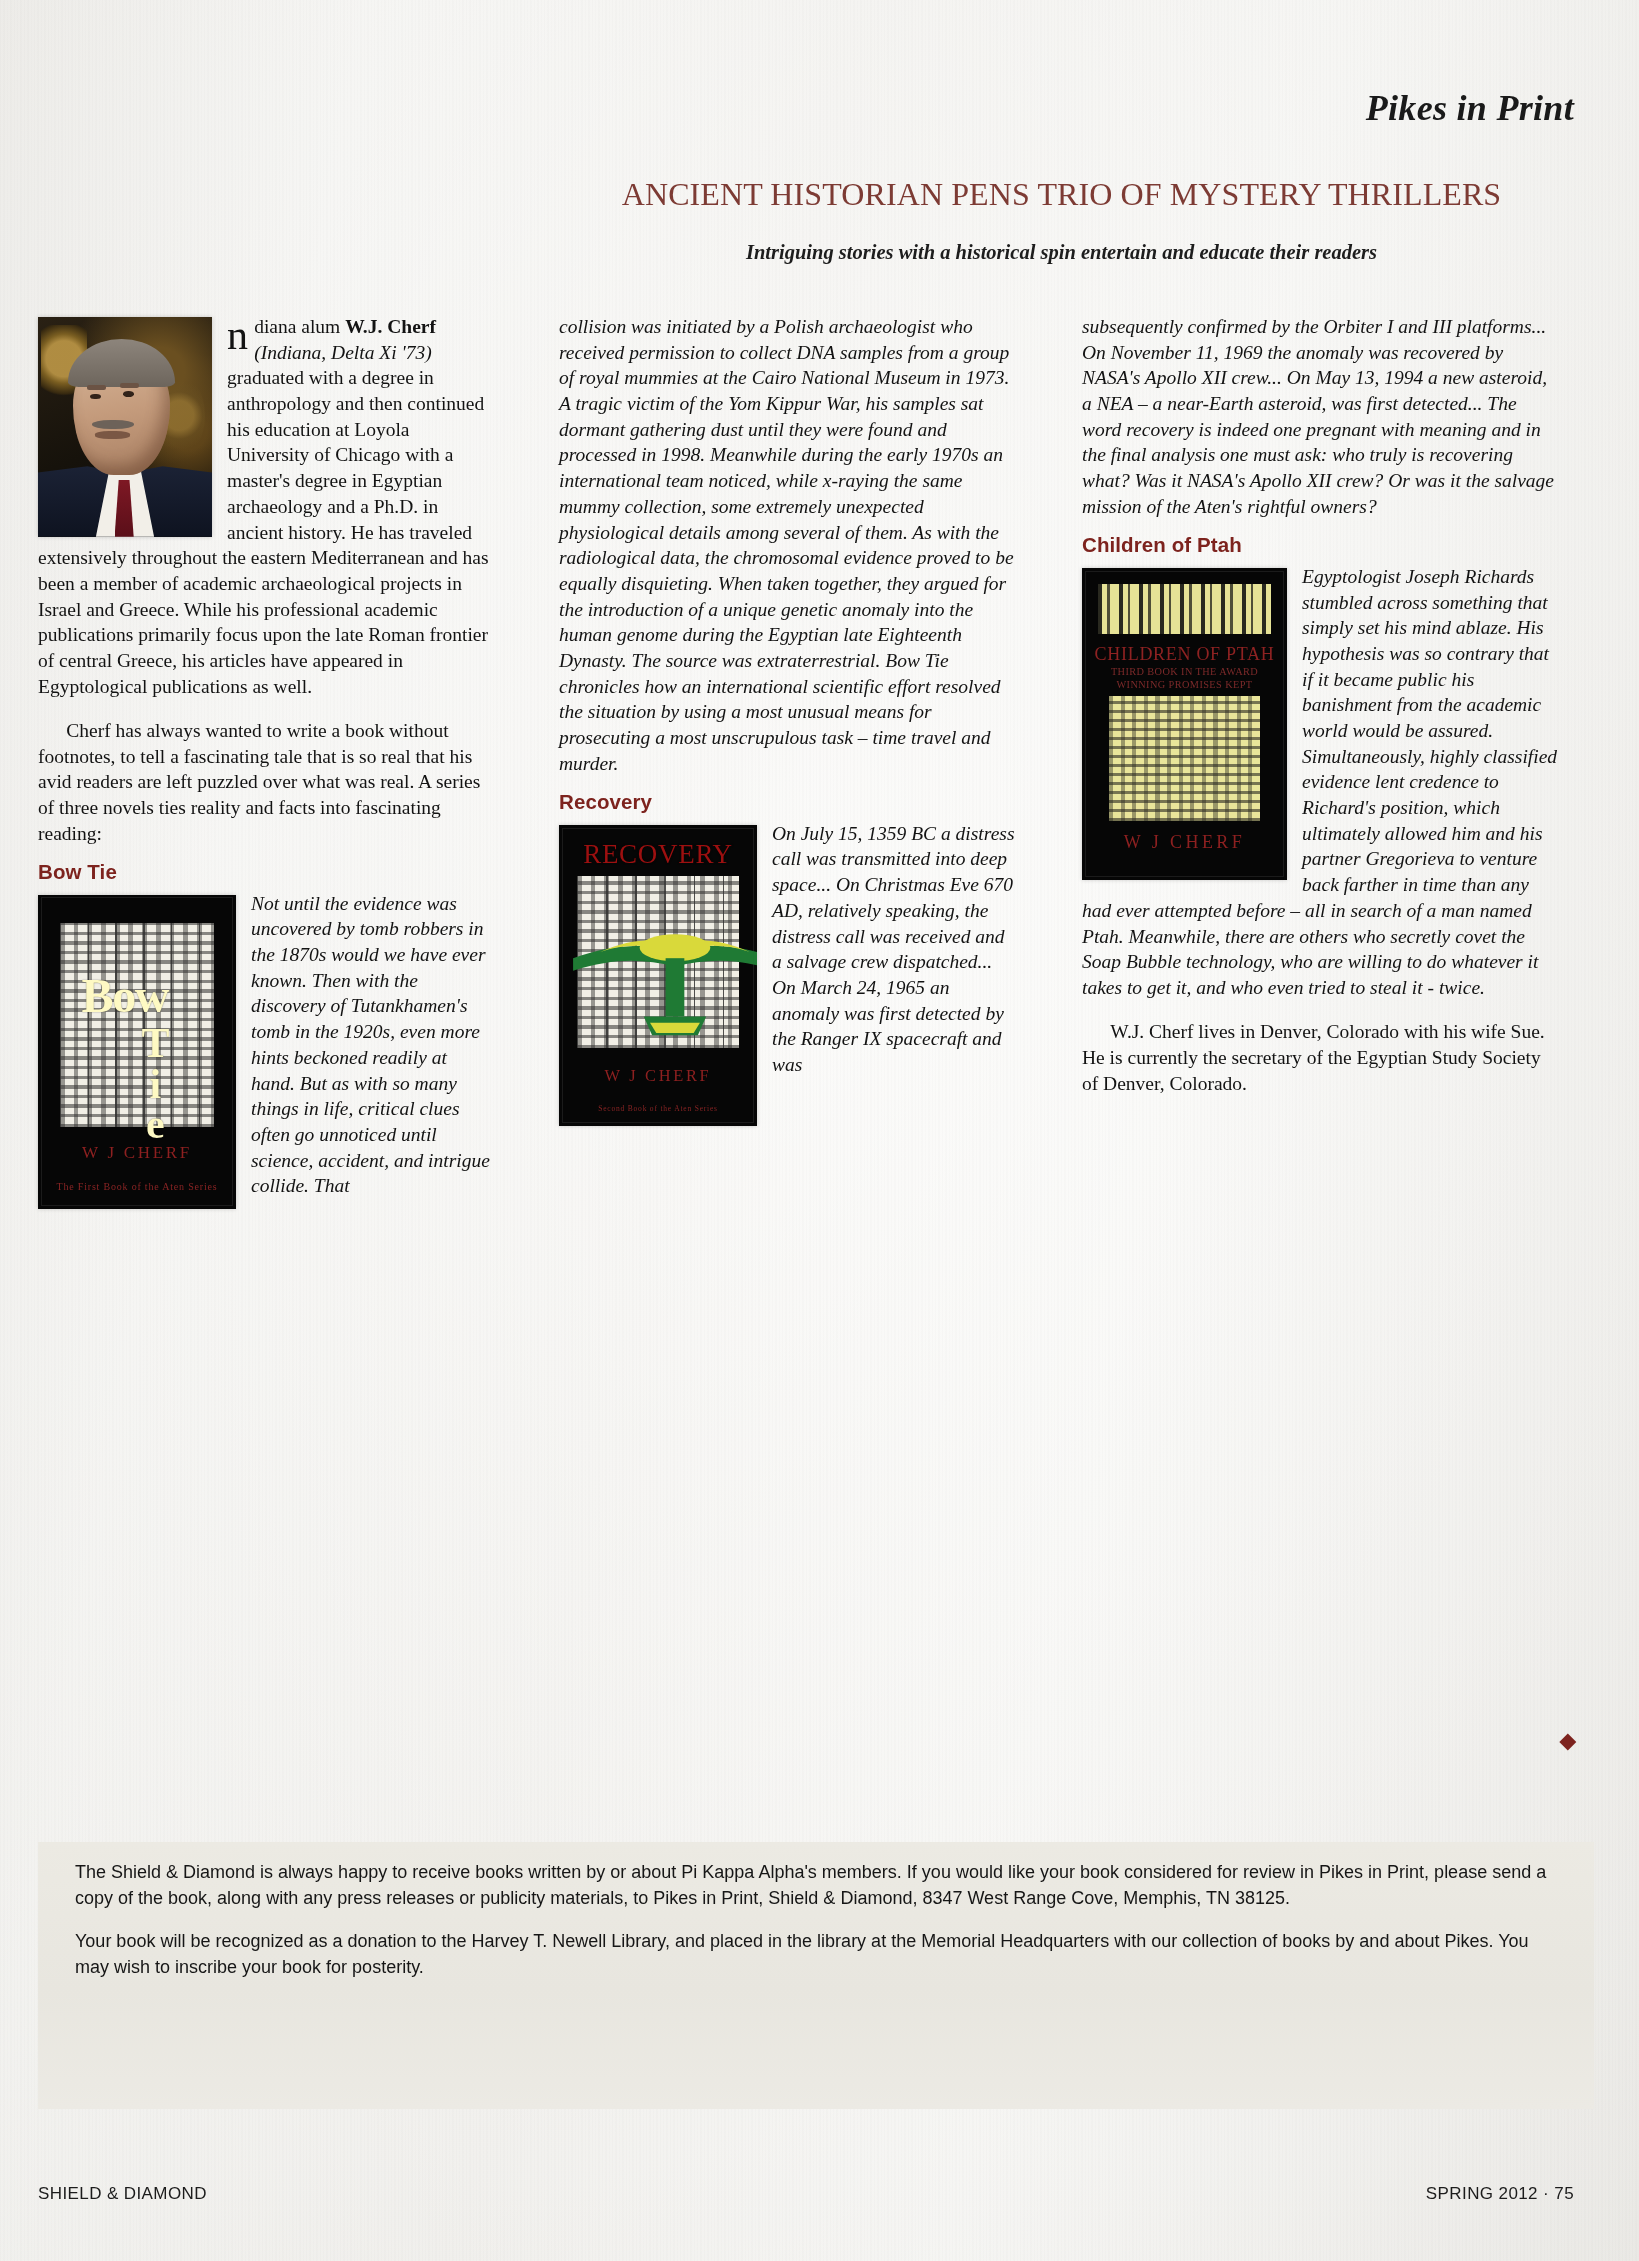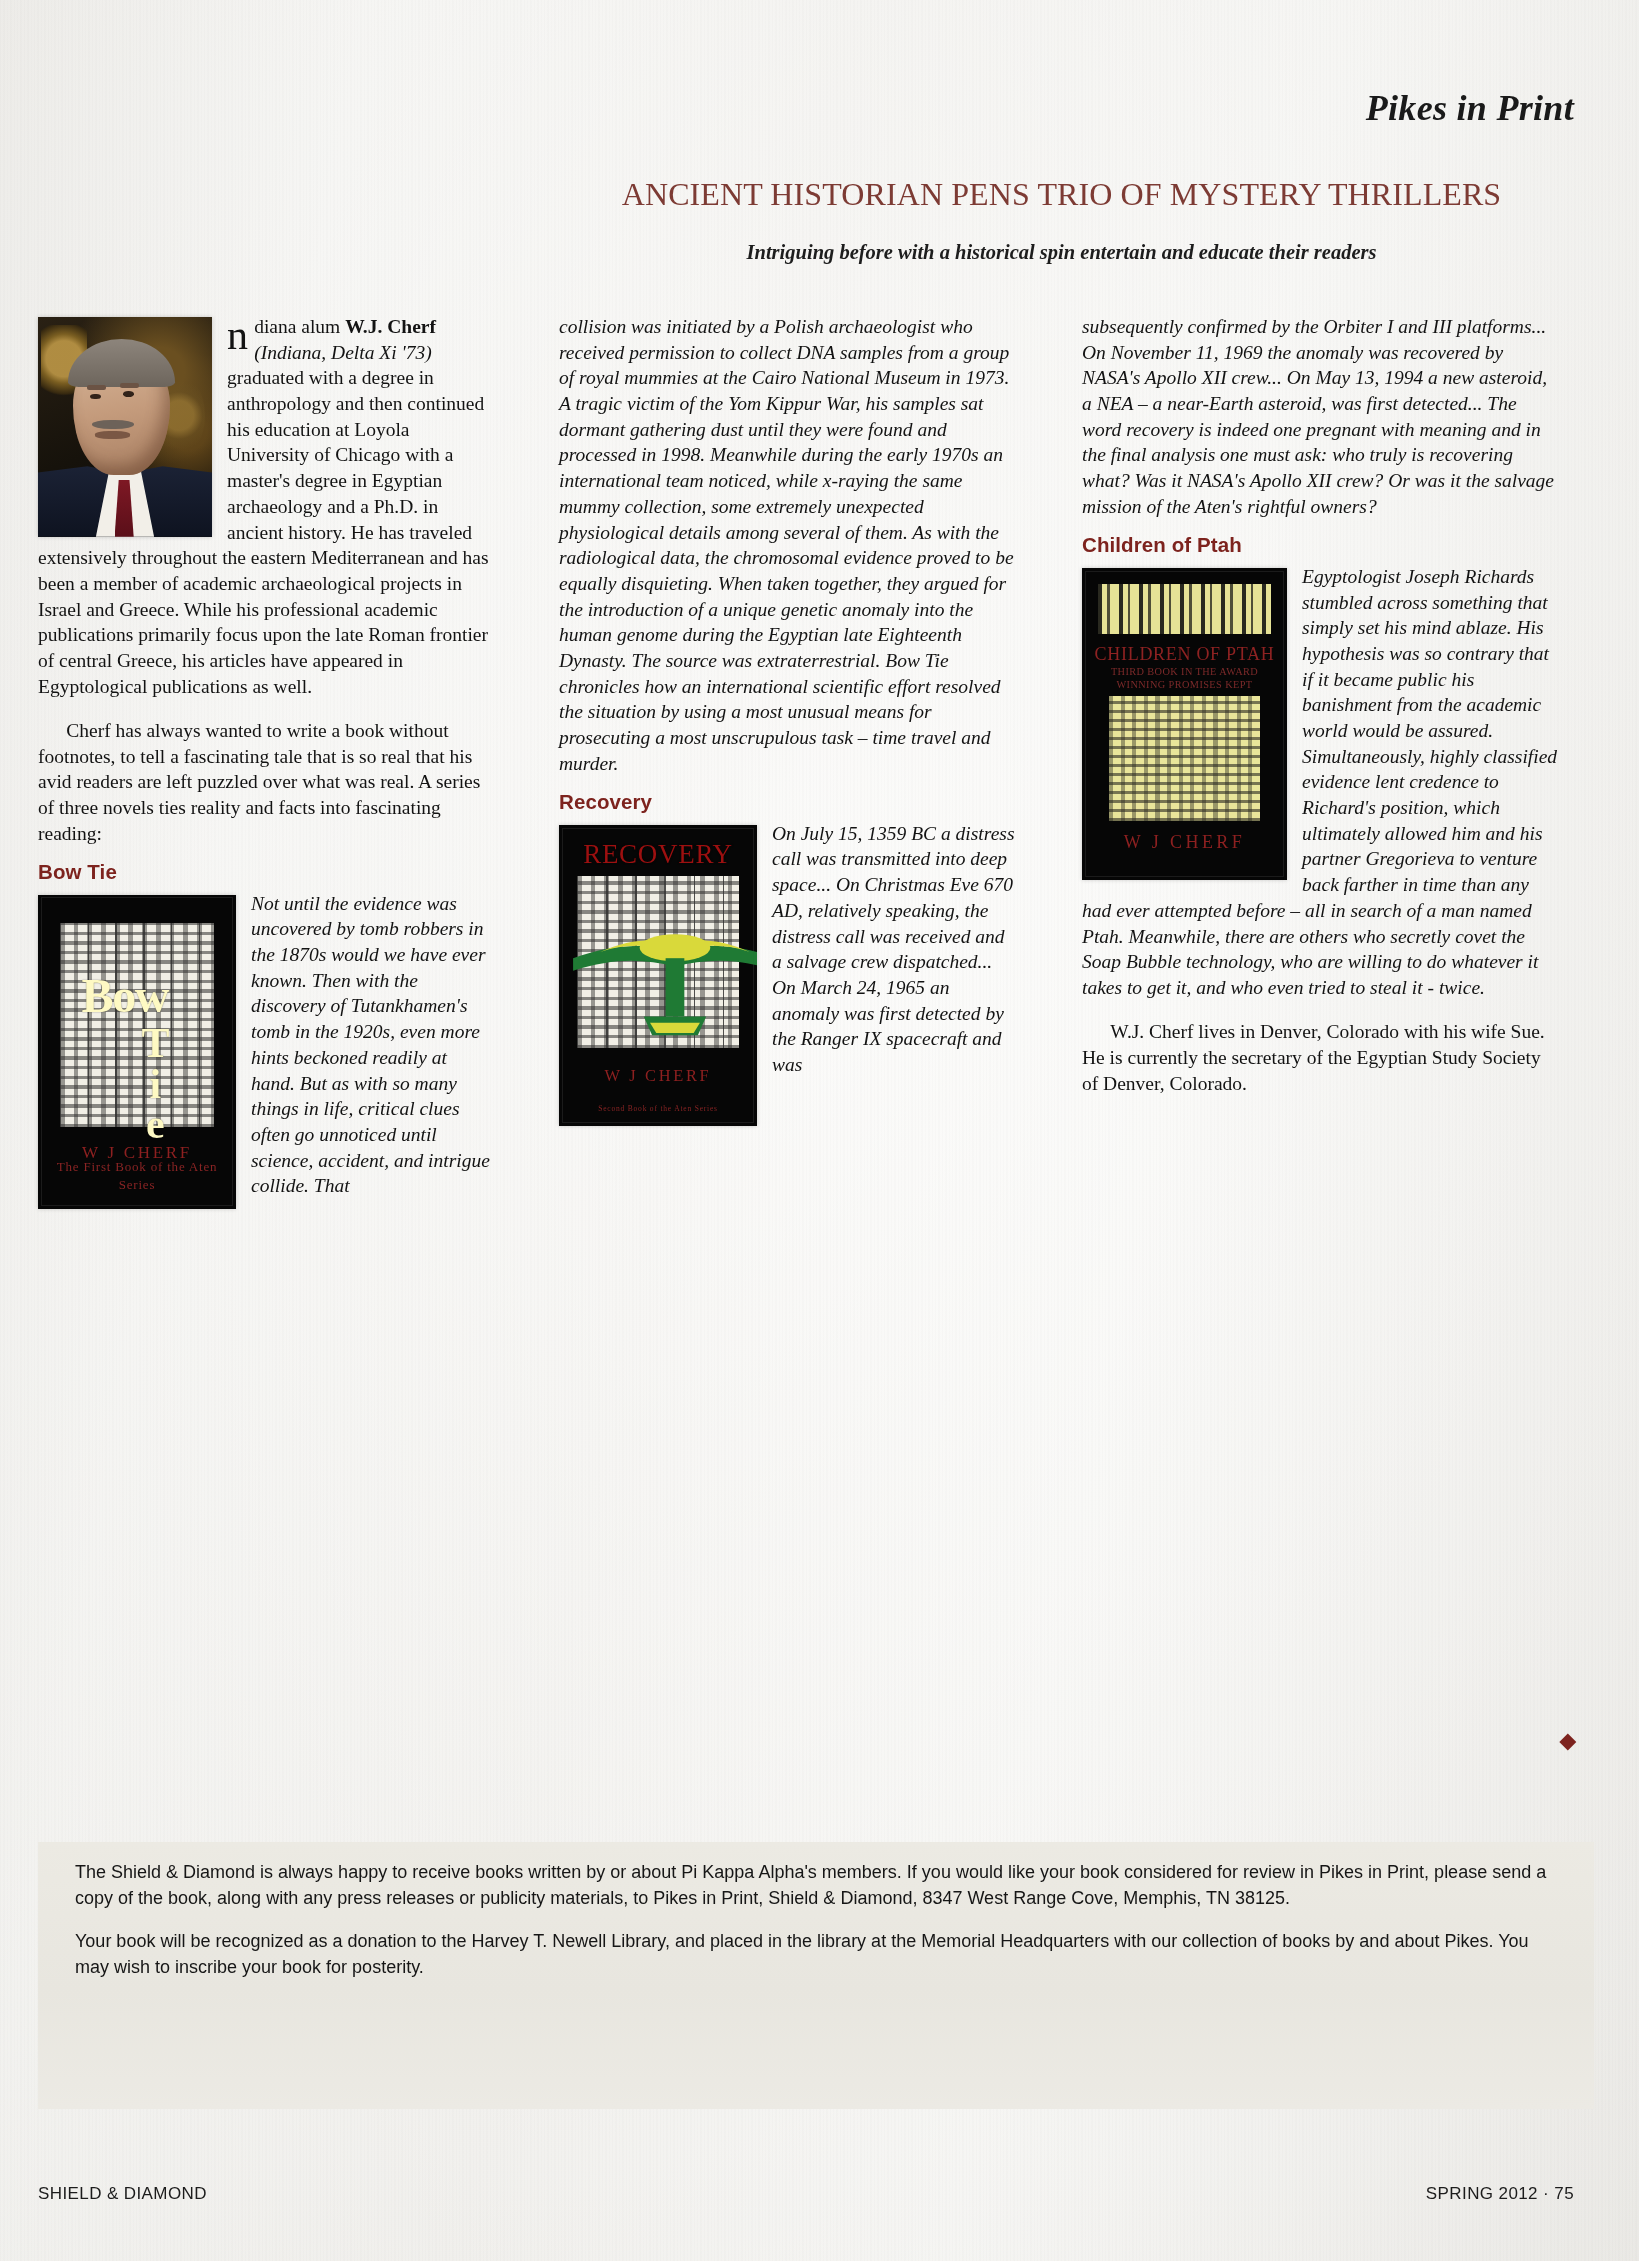--- a/index.html
+++ b/index.html
@@ -329,21 +329,21 @@
 </style>
 </head>
 <body>
 
 <div class="page">
   <div class="grain"></div>
 
   <div class="masthead">Pikes in Print</div>
 
   <div class="headline">ANCIENT HISTORIAN PENS TRIO OF MYSTERY THRILLERS</div>
-  <div class="deck">Intriguing before with a historical spin entertain and educate their readers</div>
+  <div class="deck">Intriguing stories with a historical spin entertain and educate their readers</div>
 
   <div class="col" id="col1">
 
     <div class="figure portrait">
       <div class="photo-inner">
         <div class="photo-crest"></div>
         <div class="photo-seal"></div>
         <div class="photo-suit"></div>
         <div class="photo-shirt"></div>
         <div class="photo-tie"></div>
@@ -364,21 +364,21 @@
 
     <div class="subhead">Bow Tie</div>
 
     <div class="figure bookA">
       <div class="bk"></div>
       <div class="bk-border"></div>
       <div class="glyph-plate" style="left:11%;right:11%;top:9%;bottom:26%;"></div>
       <div class="bk-title-vert bk-word-bow">Bow</div>
       <div class="bk-title-vert bk-word-tie">Tie</div>
       <div class="bk-byline" style="bottom:14%;font-size:17px;">W J CHERF</div>
-      <div class="bk-sub" style="bottom:5%;font-size:13px;line-height:1.35;">The First Book of the Aten Series</div>
+      <div class="bk-sub" style="bottom:5%;font-size:10px;line-height:1.35;">The First Book of the Aten Series</div>
     </div>
 
     <p class="flow">Not until the evidence was uncovered by tomb robbers in the 1870s would we have ever known. Then with the discovery of Tutankhamen's tomb in the 1920s, even more hints beckoned readily at hand. But as with so many things in life, critical clues often go unnoticed until science, accident, and intrigue collide. That</p>
   </div>
 
   <div class="col" id="col2">
     <p class="flow">collision was initiated by a Polish archaeologist who received permission to collect DNA samples from a group of royal mummies at the Cairo National Museum in 1973. A tragic victim of the Yom Kippur War, his samples sat dormant gathering dust until they were found and processed in 1998. Meanwhile during the early 1970s an international team noticed, while x-raying the same mummy collection, some extremely unexpected physiological details among several of them. As with the radiological data, the chromosomal evidence proved to be equally disquieting. When taken together, they argued for the introduction of a unique genetic anomaly into the human genome during the Egyptian late Eighteenth Dynasty. The source was extraterrestrial. Bow Tie chronicles how an international scientific effort resolved the situation by using a most unusual means for prosecuting a most unscrupulous task – time travel and murder.</p>
 
     <div class="subhead">Recovery</div>
 

